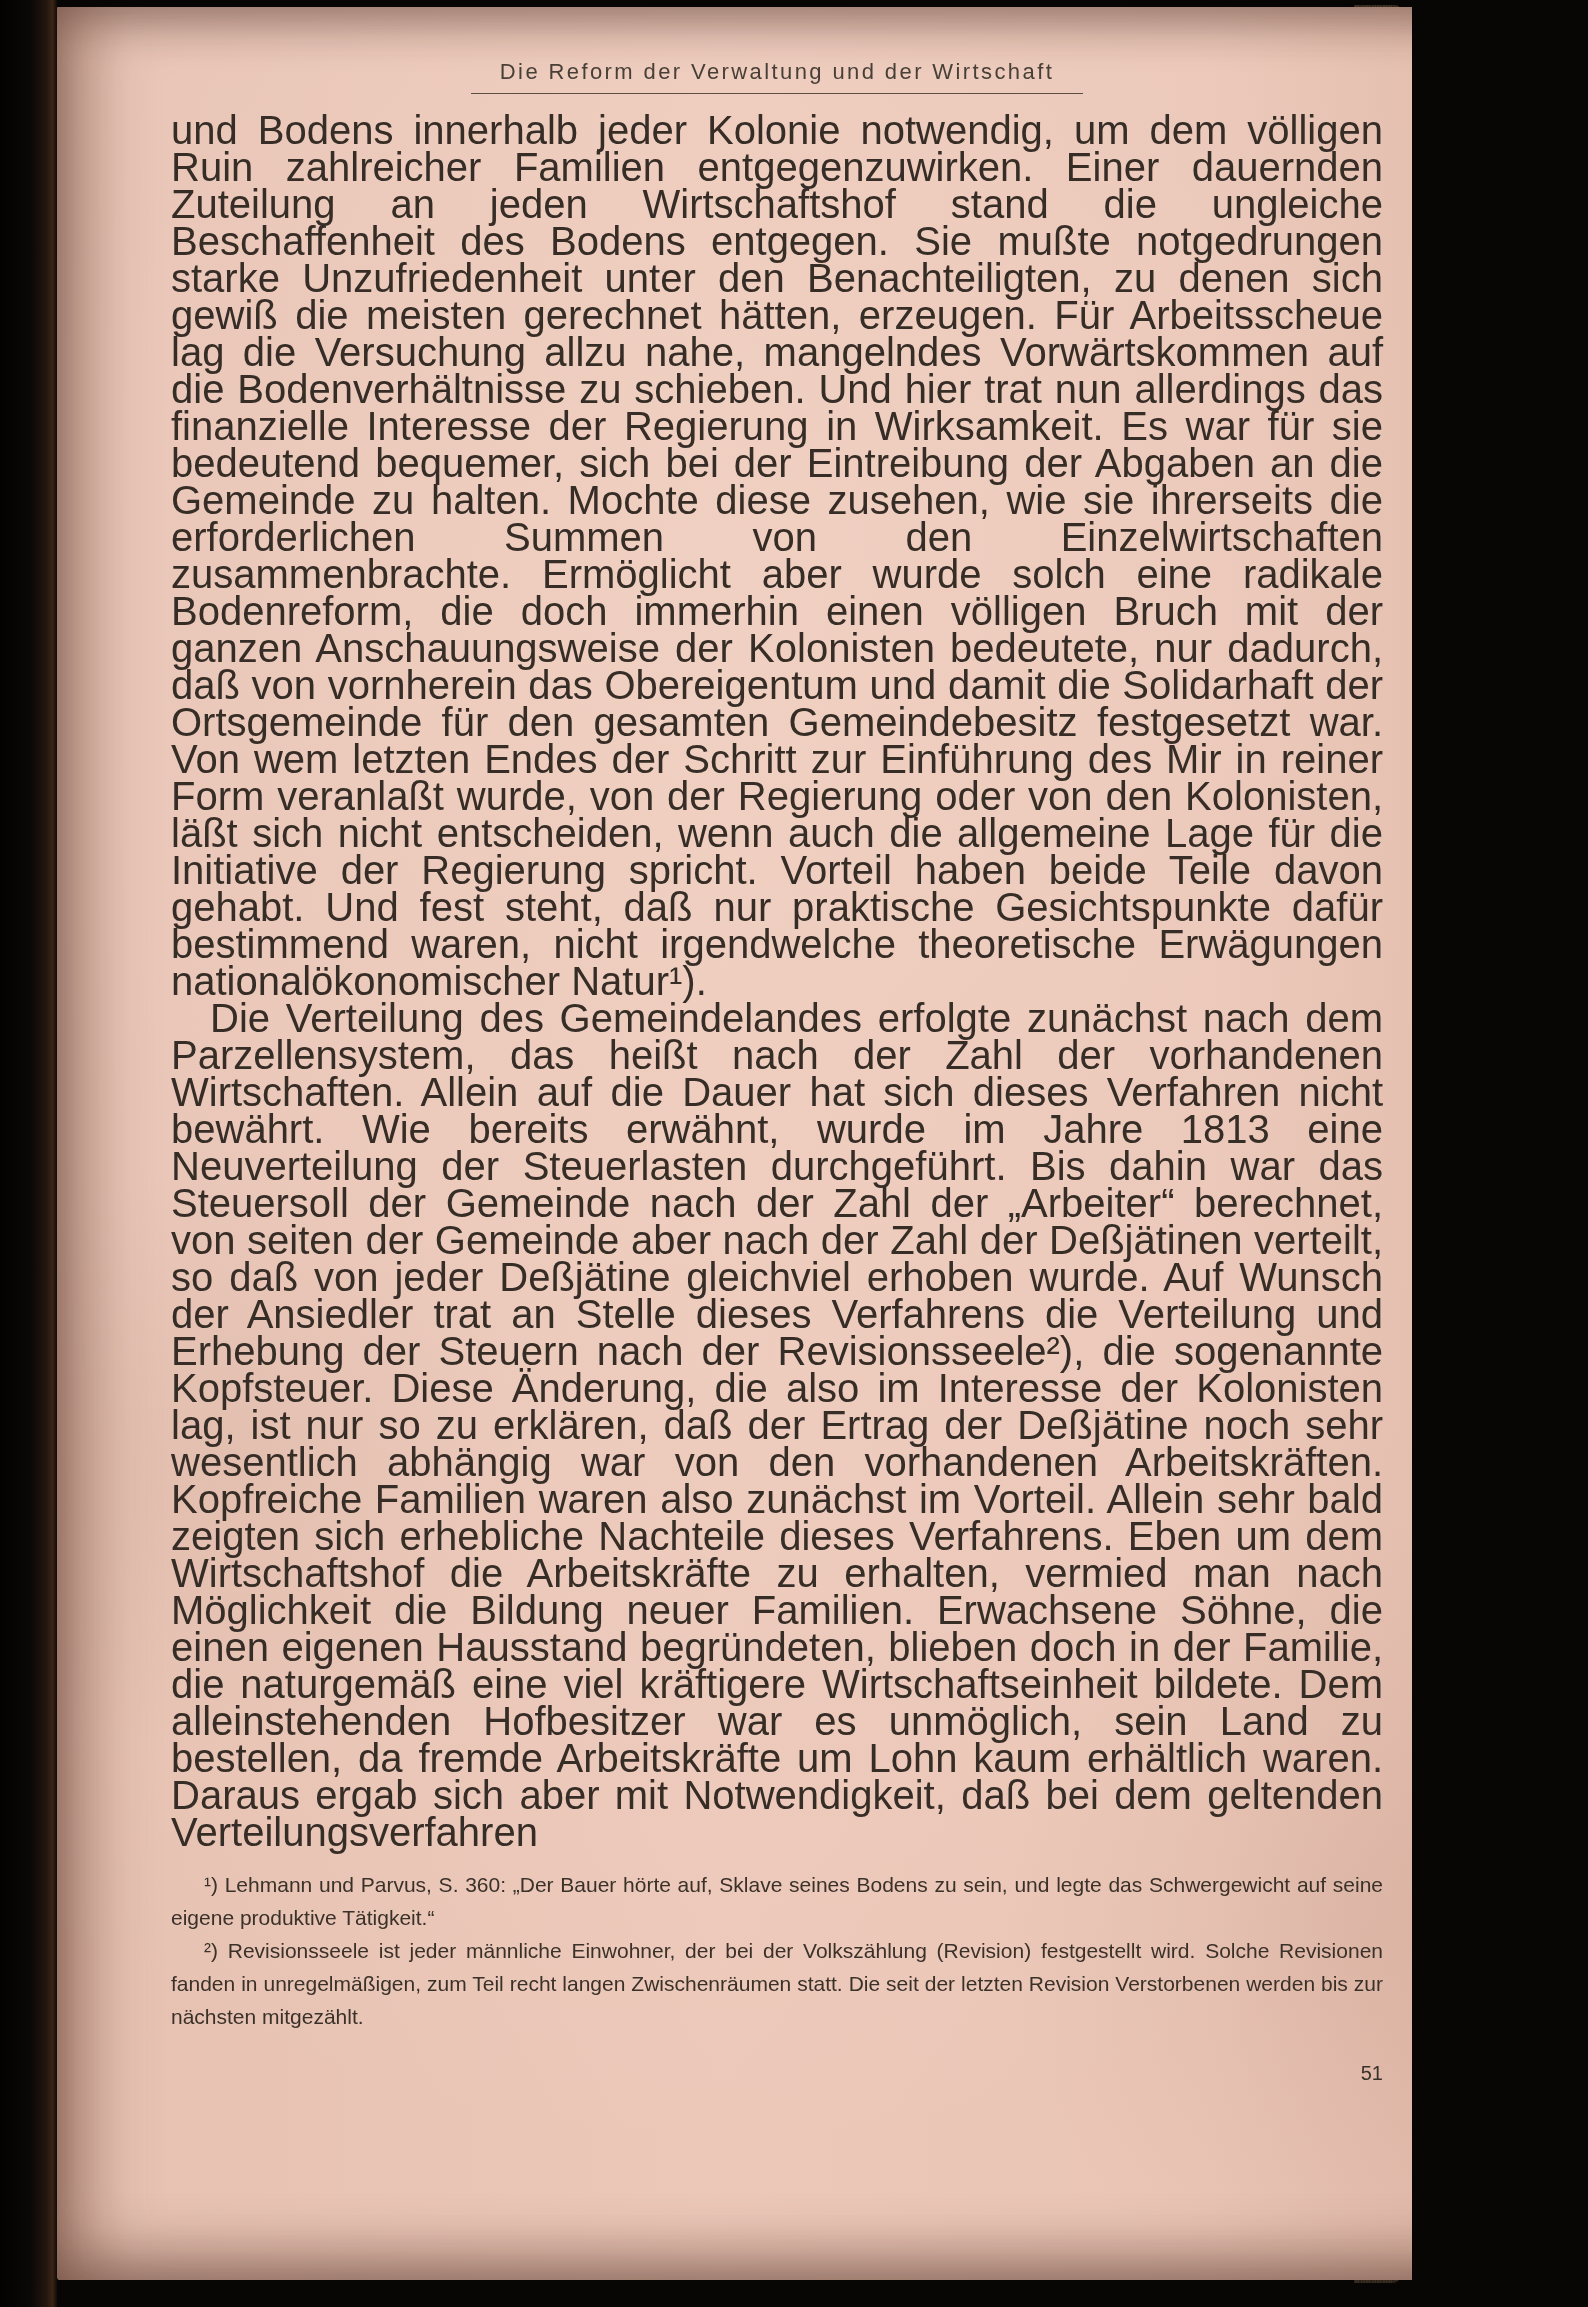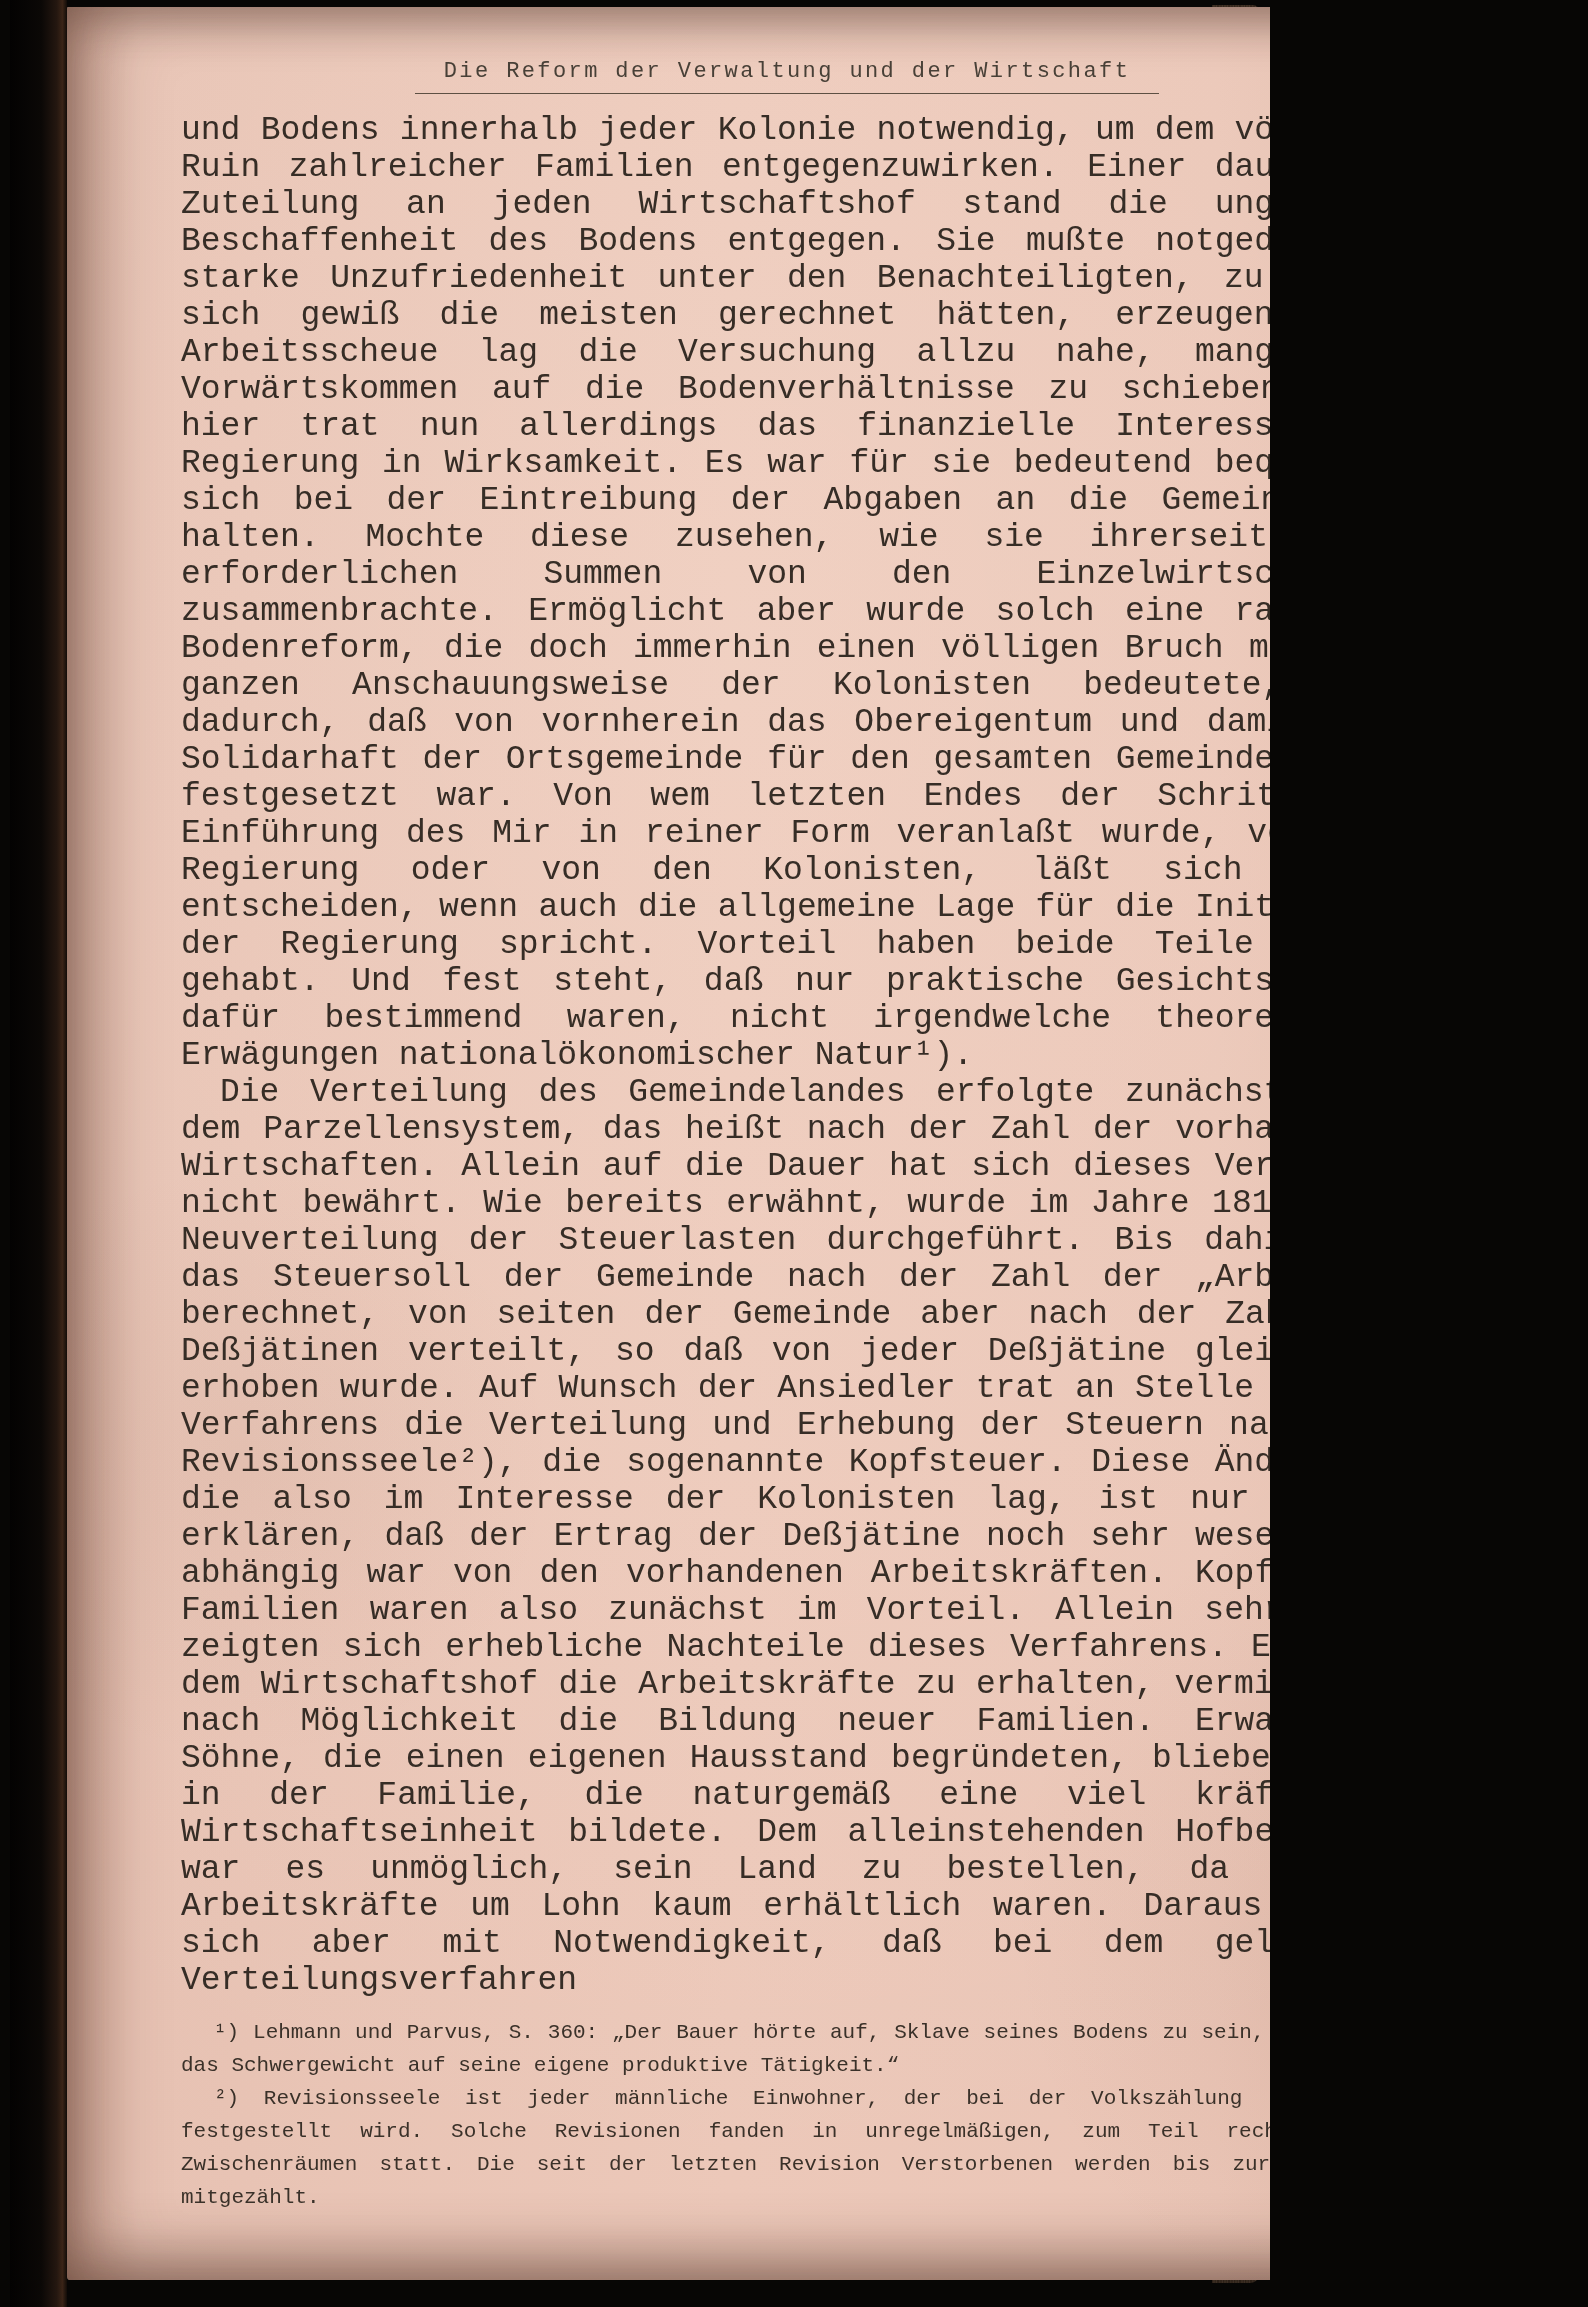--- a/index.html
+++ b/index.html
@@ -2,26 +2,25 @@
 <html style="font-size:9.7px"><head>
 <meta charset="utf-8">
 <style>
   html, body {
     margin: 0;
     padding: 0;
     background: #070605;
   }
   .scan {
     position: relative;
-    width: 1260px;
+    width: 1412px;
     height: 2307px;
     background: #070605;
     overflow: hidden;
-    font-family: Liberation Mono, monospace;
-    margin-left: 10px;
+    font-family: Liberation Sans, sans-serif;
   }
   
   .binding {
     position: absolute;
     left: 0; top: 0; bottom: 0;
     width: 57px;
     background: linear-gradient(90deg,
       #030202 0%, #0b0806 55%, #241710 82%, #3a2417 92%, #120c08 100%);
   }
   
@@ -77,21 +76,21 @@
     display: inline-block;
     font-size: 22px;
     line-height: 27px;
     letter-spacing: 2.4px;
     color: #484037;
     padding: 0 29px 7.3px 29px;
     border-bottom: 1.2px solid #5d5043;
   }
   .body-text {
     margin-top: 18px;
-    font-size: 33px;
+    font-size: 40px;
     line-height: 37px;
     text-align: justify;
     color: #362d26;
   }
   .para { margin: 0; }
   .p-indent { text-indent: 39px; }
   .footnotes {
     margin-top: 17px;
     font-size: 21px;
     line-height: 33px;

